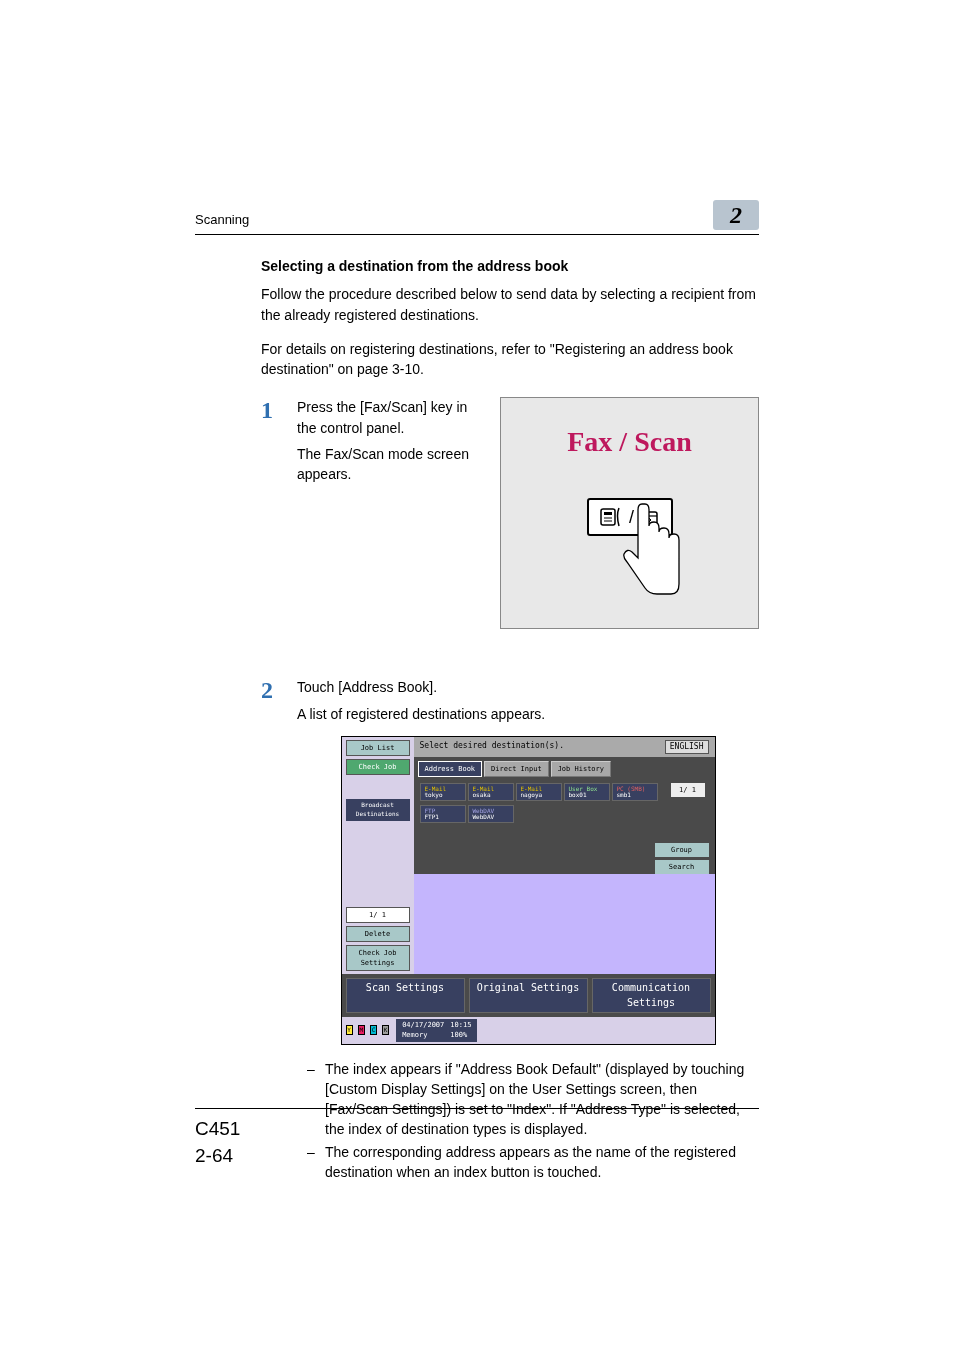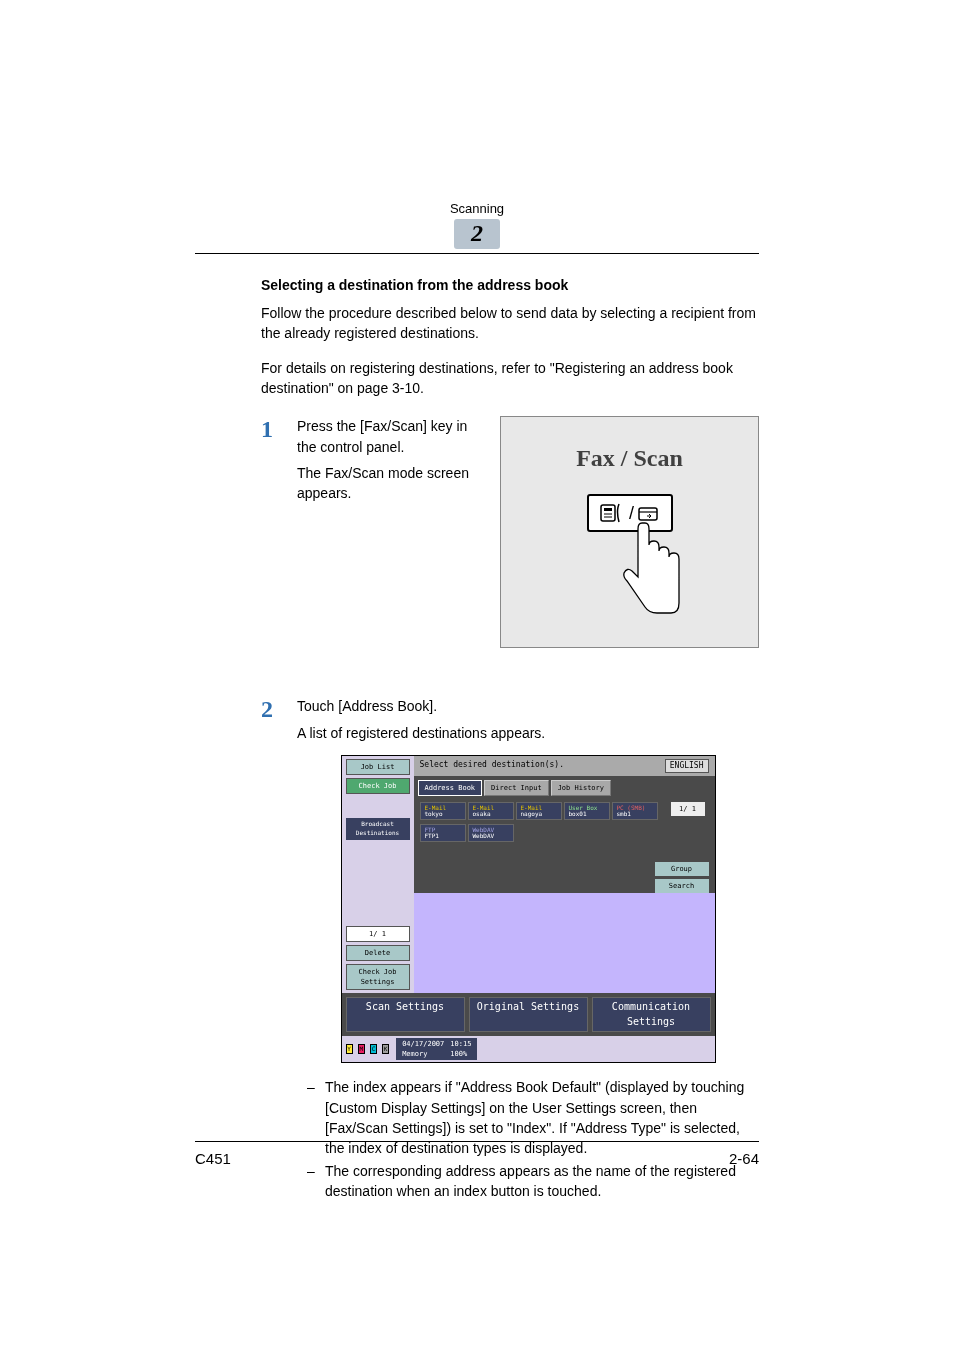--- a/index.html
+++ b/index.html
@@ -14,25 +14,24 @@
     width: 954px;
     height: 1350px;
     margin: 0 auto;
     position: relative;
     box-sizing: border-box;
     padding: 200px 195px 0 195px;
   }
   .header-row {
     display: flex;
     justify-content: space-between;
-    align-items: center;
+    align-items: flex-end;
     border-bottom: 1px solid #000;
     padding-bottom: 4px;
     margin-bottom: 16px;
-    flex-direction: column;
   }
   .header-left {
     font-size: 13px;
   }
   .chapter-badge {
     width: 46px;
     height: 30px;
     background: #b8c4cf;
     display: flex;
     align-items: center;
@@ -92,24 +91,24 @@
     border: 1px solid #888;
     display: flex;
     flex-direction: column;
     align-items: center;
     padding-top: 24px;
     box-sizing: border-box;
     position: relative;
   }
   .faxscan-label {
     font-family: 'Times New Roman', serif;
-    font-size: 24px;
+    font-size: 28px;
     font-weight: bold;
-    color: #404040;
-    margin-bottom: 18px;
+    color: #be185d;
+    margin-bottom: 35px;
   }
   .key-icon {
     width: 82px;
     height: 34px;
     border: 2px solid #000;
     border-radius: 3px;
     background: #fff;
     display: flex;
     align-items: center;
     justify-content: center;
@@ -303,23 +302,24 @@
     flex-shrink:0;
     text-align:center;
   }
   .footer {
     position:absolute;
     bottom: 180px;
     left:195px;
     right:195px;
     border-top:1px solid #000;
     display:flex;
-    justify-content:space-between;
+    justify-content:flex-end;
     padding-top:6px;
-    font-size:15px;
+    font-size:19px;
+    flex-direction:column;
   }
 </style>
 </head>
 <body>
 
 <div class="page">
 
   <div class="header-row">
     <span class="header-left">Scanning</span>
     <span class="chapter-badge">

